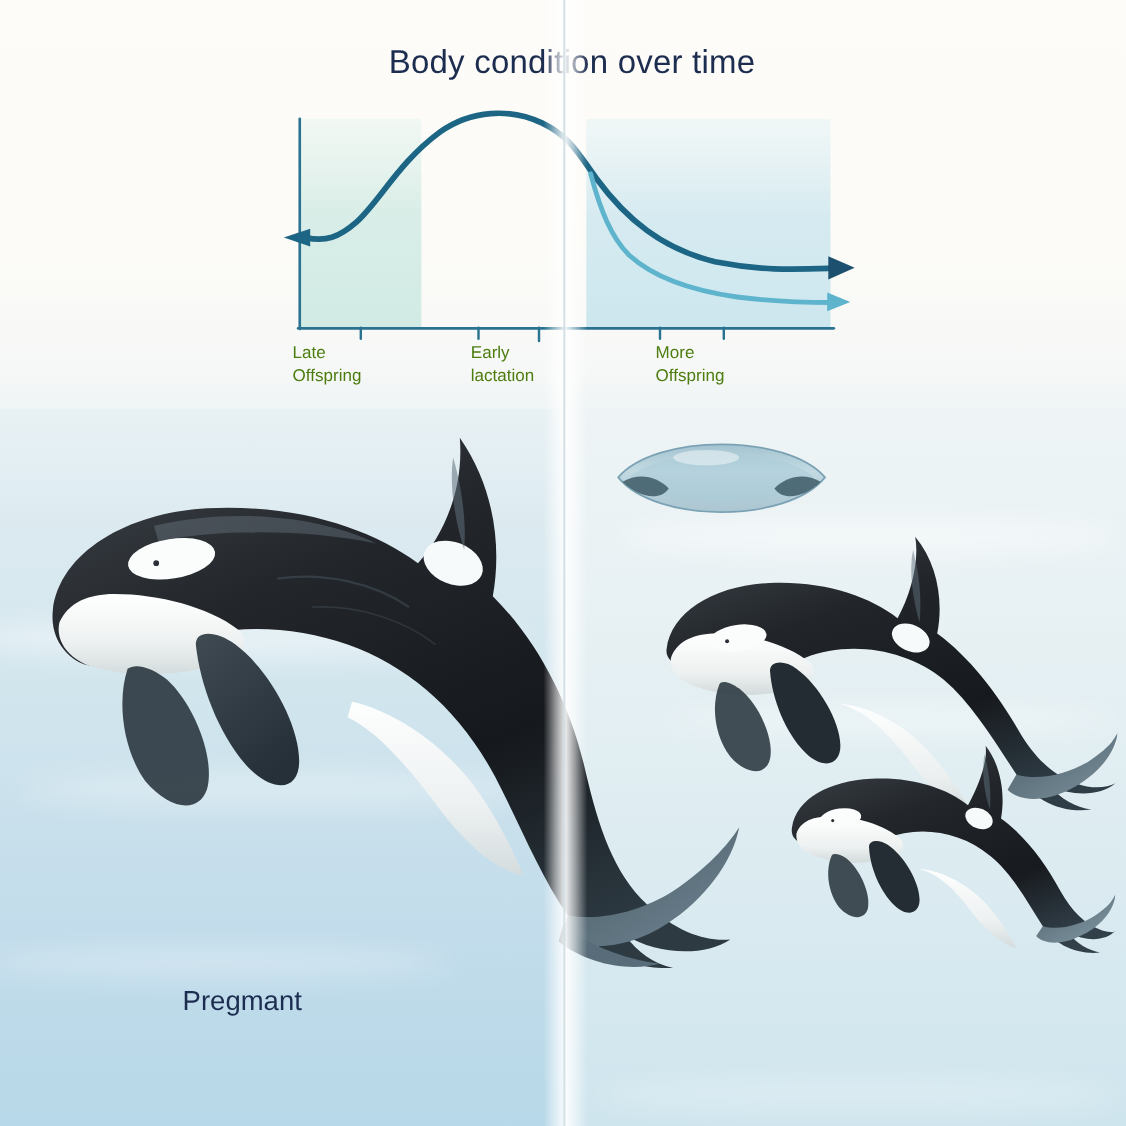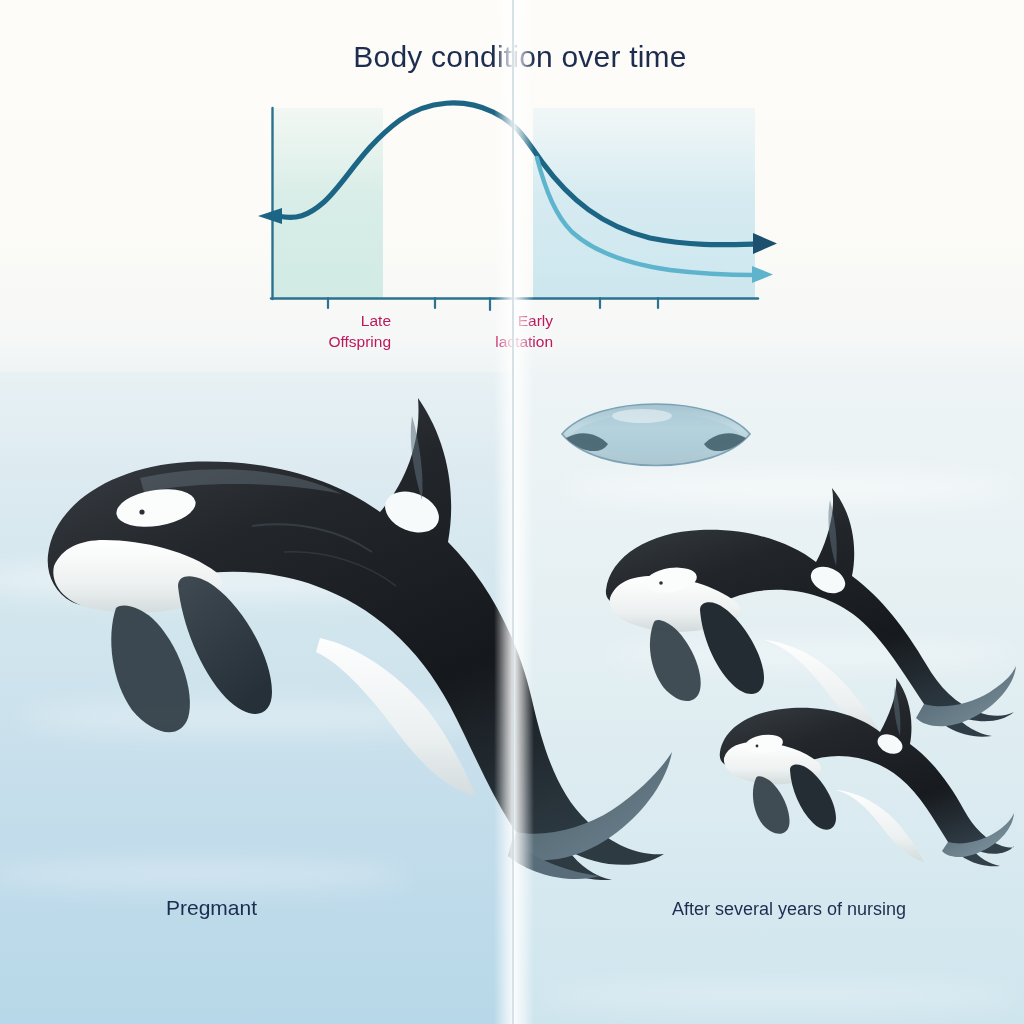--- a/index.html
+++ b/index.html
@@ -25,25 +25,25 @@
       rgba(255,255,255,.92) 50%,rgba(255,255,255,.55) 72%,rgba(255,255,255,0) 100%);}
   .divider-line{position:absolute;top:0;left:512px;width:1.6px;height:1024px;
     background:rgba(208,221,226,.85);}
 
   
   .chart{position:absolute;left:250px;top:40px;width:540px;height:330px;}
   .chart-title{position:absolute;left:0;top:0;width:540px;text-align:center;
     font-size:30px;color:#1d2d4f;letter-spacing:.2px;white-space:nowrap;}
   .chart-svg{position:absolute;left:0;top:0;}
 
-  .axis-label{position:absolute;text-align:right;font-size:15.5px;line-height:1.38;
-    color:#be185d;white-space:nowrap;}
-
-  
-  .cap{position:absolute;color:#1d2d4f;font-size:21px;line-height:1.5;}
+  .axis-label{position:absolute;text-align:left;font-size:15.5px;line-height:1.38;
+    color:#4d7c0f;white-space:nowrap;}
+
+  
+  .cap{position:absolute;color:#1d2d4f;font-size:25px;line-height:1.5;}
   .cap-left{left:166px;top:892px;}
   .cap-right{left:639px;top:896px;width:300px;text-align:center;font-size:18px;}
   .cap-right .l2{display:block;}
 
   
   .whale{position:absolute;}
 </style>
 </head>
 <body>
 
@@ -109,20 +109,24 @@
       <path d="M 502 226 L 523 234.5 L 502 243 Z" fill="#5fb4cd"></path>
     </svg>
 
     <div class="axis-label" style="left:16px;top:270px;width:125px;">
       <span>Late</span><br>
       <span>Offspring</span>
     </div>
     <div class="axis-label" style="left:178px;top:270px;width:125px;">
       <span>Early</span><br>
       <span>lactation</span>
+    </div>
+    <div class="axis-label" style="left:346px;top:270px;width:125px;">
+      <span>More</span><br>
+      <span>Offspring</span>
     </div>
   </div>
 
   <svg class="whale" style="left:556px;top:386px;" width="200" height="96" viewBox="0 0 200 96">
     <defs>
       <linearGradient id="lensG" x1="0" y1="0" x2="0" y2="1">
         <stop offset="0%" stop-color="#9cbfcd" stop-opacity=".92"></stop>
         <stop offset="40%" stop-color="#b8d3dd" stop-opacity=".80"></stop>
         <stop offset="100%" stop-color="#8fb3c3" stop-opacity=".70"></stop>
       </linearGradient>
@@ -345,16 +349,15 @@
              C 299 150, 286 165, 268 173
              C 250 182, 234 180, 228 173 Z" fill="url(#tailSm)"></path>
   </svg>
 
   <div class="divider"></div>
   <div class="divider-line"></div>
 
   <div class="cap cap-left">Pregmant</div>
 
   <div class="cap cap-right">
-    <span>After several years of nursing</span>
   </div>
 
 </div>
 
 </body></html>

